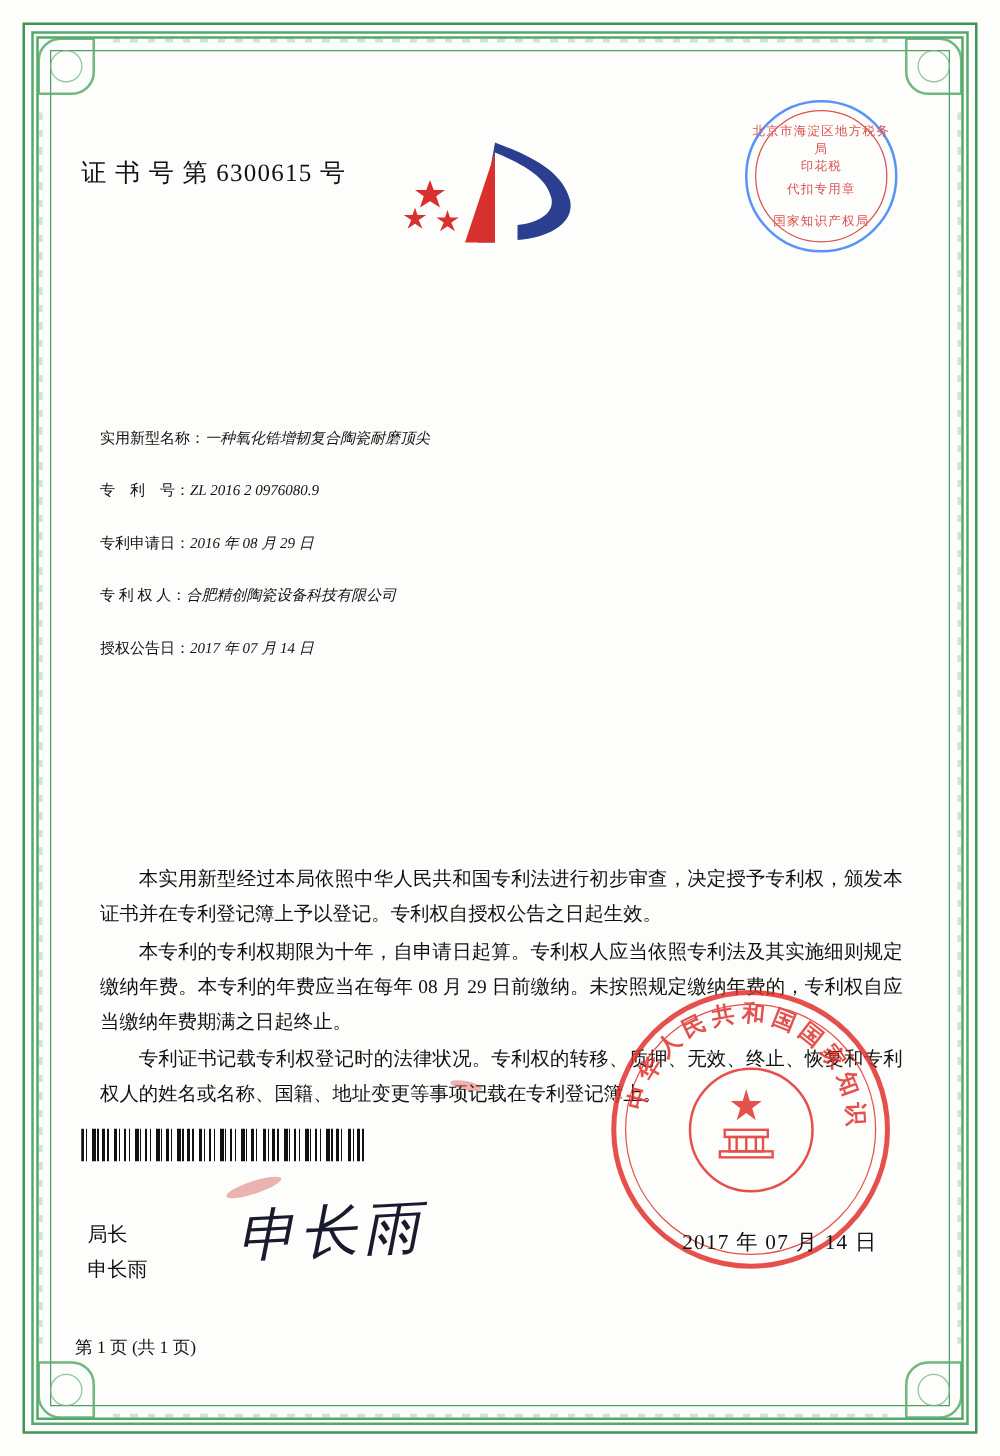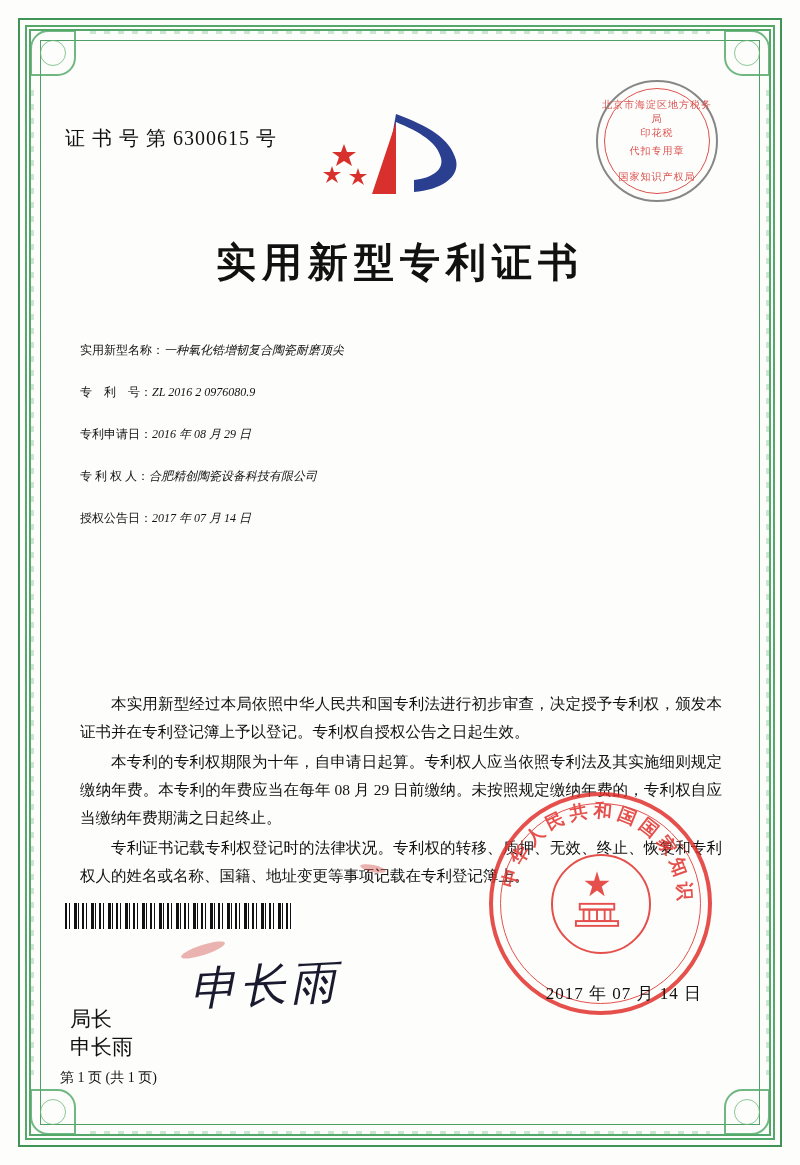--- a/index.html
+++ b/index.html
@@ -171,24 +171,23 @@
       repeating-linear-gradient(90deg,
         #111 0 2px, #fff 2px 4px, #111 4px 5px, #fff 5px 9px,
         #111 9px 12px, #fff 12px 13px, #111 13px 14px, #fff 14px 17px);
   }
 
   
   .sign-block {
     position: absolute;
     left: 10px;
     top: 915px;
-    font-size: 21px;
+    font-size: 16px;
     line-height: 28px;
     color: #111;
-    margin-top: 30px;
   }
   .handwriting {
     position: absolute;
     left: 130px;
     top: 895px;
     font-size: 46px;
     color: #1a1a2e;
     font-family: "DejaVu Serif", serif;
     font-style: italic;
     letter-spacing: 4px;
@@ -196,21 +195,21 @@
   }
 
   
   .seal-small {
     position: absolute;
     right: 22px;
     top: 20px;
     width: 118px;
     height: 118px;
     border-radius: 50%;
-    border: 2px solid #737373;
+    border: 2px solid #3b82f6;
     color: #d5322f;
     opacity: .85;
   }
   .seal-small .inner {
     position: absolute;
     inset: 6px;
     border-radius: 50%;
     border: 1px solid #d5322f;
   }
   .seal-small .s-line {
@@ -314,21 +313,20 @@
     </div>
 
     <div class="seal-small">
       <div class="inner"></div>
       <div class="s-line l1">北京市海淀区地方税务局</div>
       <div class="s-line l2">印花税</div>
       <div class="s-line l3">代扣专用章</div>
       <div class="s-line l4">国家知识产权局</div>
     </div>
 
-    <div class="title">实用新型专利证书</div>
 
     <div class="fields">
       <div class="field-row">
         <span class="field-label">实用新型名称：</span>
         <span class="field-value">一种氧化锆增韧复合陶瓷耐磨顶尖</span>
       </div>
       <div class="field-row">
         <span class="field-label">专　利　号：</span>
         <span class="field-value">ZL 2016 2 0976080.9</span>
       </div>

